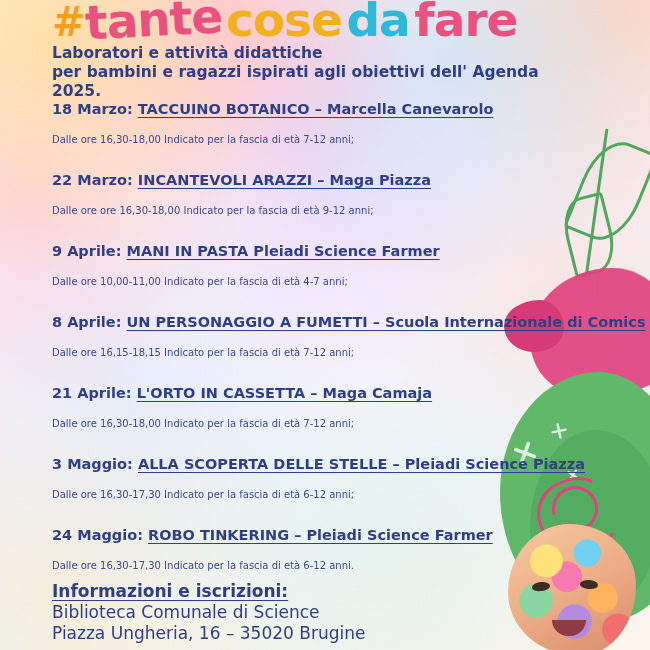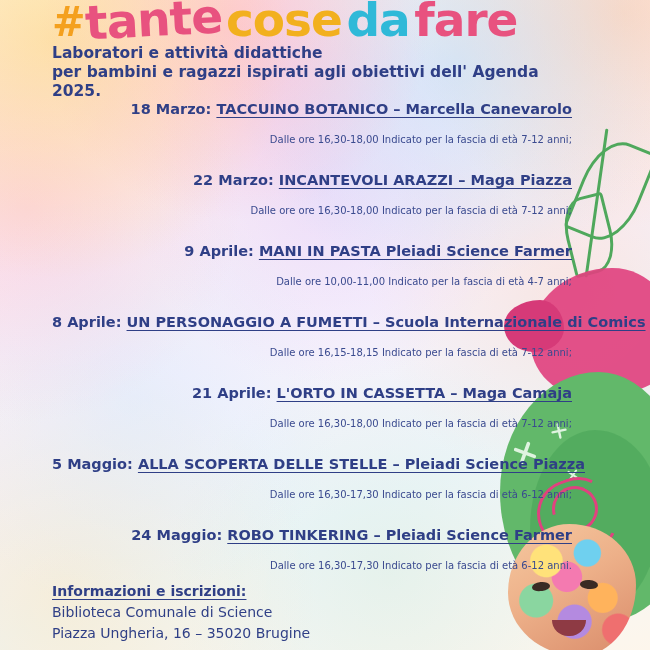--- a/index.html
+++ b/index.html
@@ -181,21 +181,21 @@
     font-size: 15.5px;
     line-height: 19px;
   }
 
   
   .events {
     position: absolute;
     left: 52px; top: 100px;
     width: 520px;
   }
-  .event { margin-bottom: 23px; text-align: right; }
+  .event { margin-bottom: 23px; }
   .ev-head {
     font-family: "DejaVu Sans", sans-serif;
     font-weight: bold;
     font-size: 14.5px;
     color: #2f3f86;
     line-height: 18px;
     white-space: nowrap;
   }
   .ev-date { color: #2f3f86; }
   .ev-title {
@@ -211,21 +211,21 @@
     line-height: 17px;
     white-space: nowrap;
   }
 
   
   .footer {
     position: absolute;
     left: 52px; bottom: 6px;
     width: 430px;
     font-family: "DejaVu Sans", sans-serif;
-    font-size: 14px;
+    font-size: 17px;
     color: #2f3f86;
     line-height: 21px;
   }
   .footer .f-head {
     font-weight: bold;
     text-decoration: underline;
     text-underline-offset: 3px;
   }
   .footer .f-line { }
 </style>
@@ -273,21 +273,21 @@
         <span class="ev-title">TACCUINO BOTANICO – Marcella Canevarolo</span>
       </div>
       <div class="ev-sub">Dalle ore 16,30-18,00 Indicato per la fascia di età 7-12 anni;</div>
     </div>
 
     <div class="event">
       <div class="ev-head">
         <span class="ev-date">22 Marzo:</span>
         <span class="ev-title">INCANTEVOLI ARAZZI – Maga Piazza</span>
       </div>
-      <div class="ev-sub">Dalle ore ore 16,30-18,00 Indicato per la fascia di età 7-12 anni;</div>
+      <div class="ev-sub">Dalle ore ore 16,30-18,00 Indicato per la fascia di età 9-12 anni;</div>
     </div>
 
     <div class="event">
       <div class="ev-head">
         <span class="ev-date">9 Aprile:</span>
         <span class="ev-title">MANI IN PASTA Pleiadi Science Farmer</span>
       </div>
       <div class="ev-sub">Dalle ore 10,00-11,00 Indicato per la fascia di età 4-7 anni;</div>
     </div>
 
@@ -302,21 +302,21 @@
     <div class="event">
       <div class="ev-head">
         <span class="ev-date">21 Aprile:</span>
         <span class="ev-title">L'ORTO IN CASSETTA – Maga Camaja</span>
       </div>
       <div class="ev-sub">Dalle ore 16,30-18,00 Indicato per la fascia di età 7-12 anni;</div>
     </div>
 
     <div class="event">
       <div class="ev-head">
-        <span class="ev-date">5 Maggio:</span>
+        <span class="ev-date">3 Maggio:</span>
         <span class="ev-title">ALLA SCOPERTA DELLE STELLE – Pleiadi Science Piazza </span>
       </div>
       <div class="ev-sub">Dalle ore 16,30-17,30 Indicato per la fascia di età 6-12 anni;</div>
     </div>
 
     <div class="event">
       <div class="ev-head">
         <span class="ev-date">24 Maggio:</span>
         <span class="ev-title">ROBO TINKERING – Pleiadi Science Farmer</span>
       </div>

